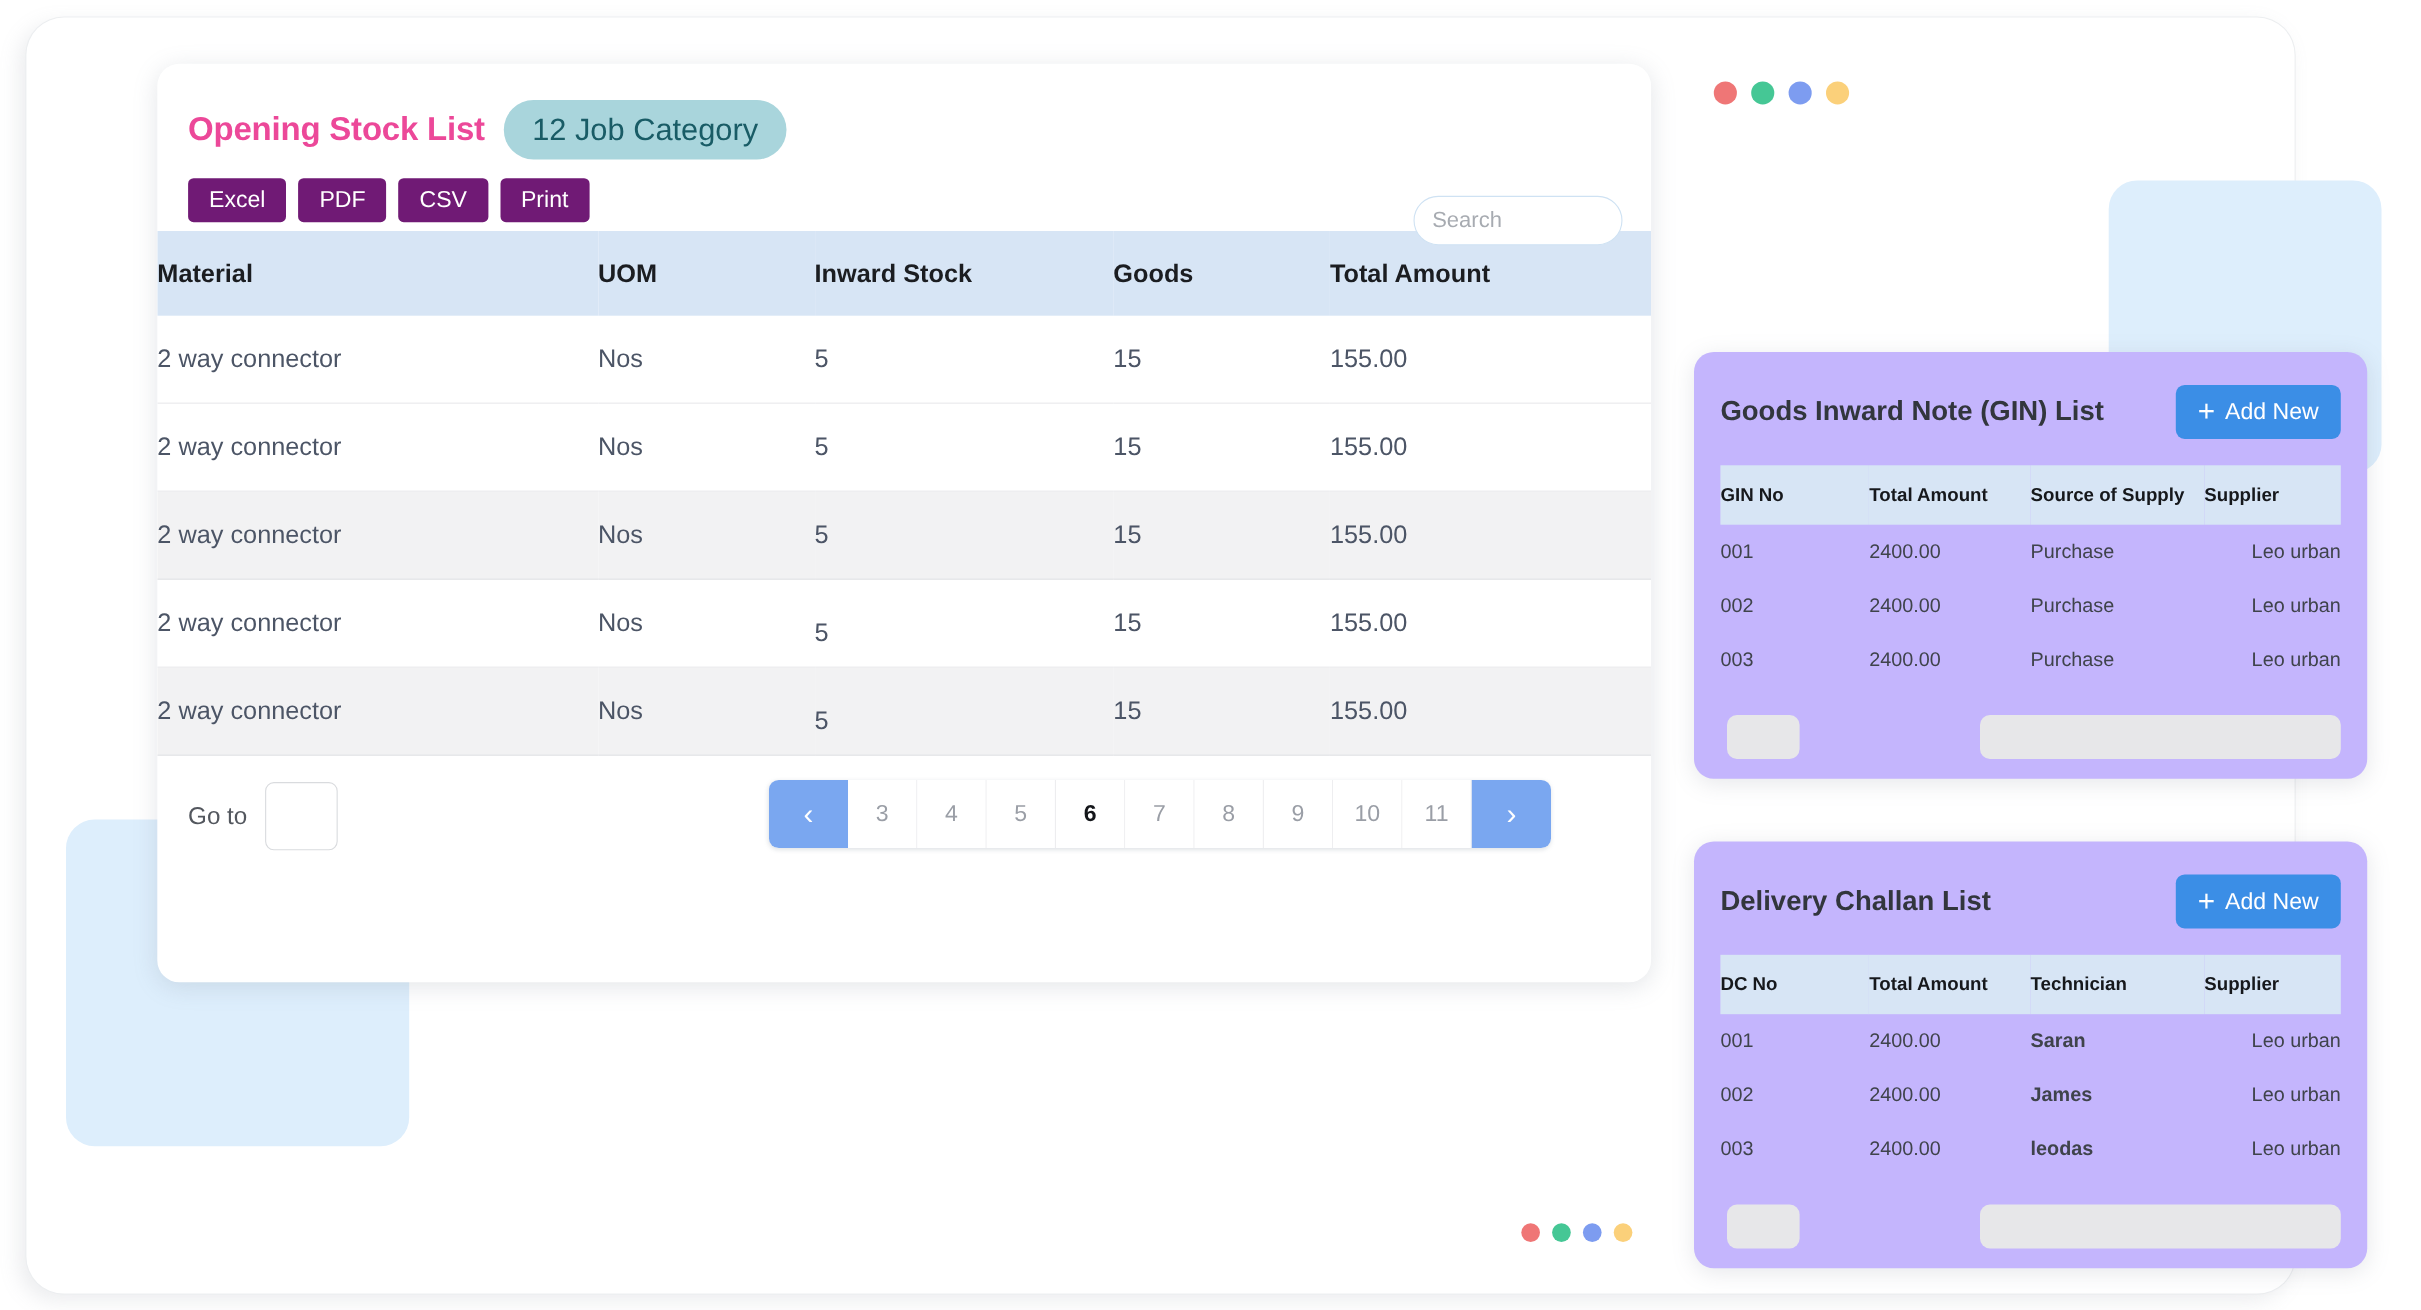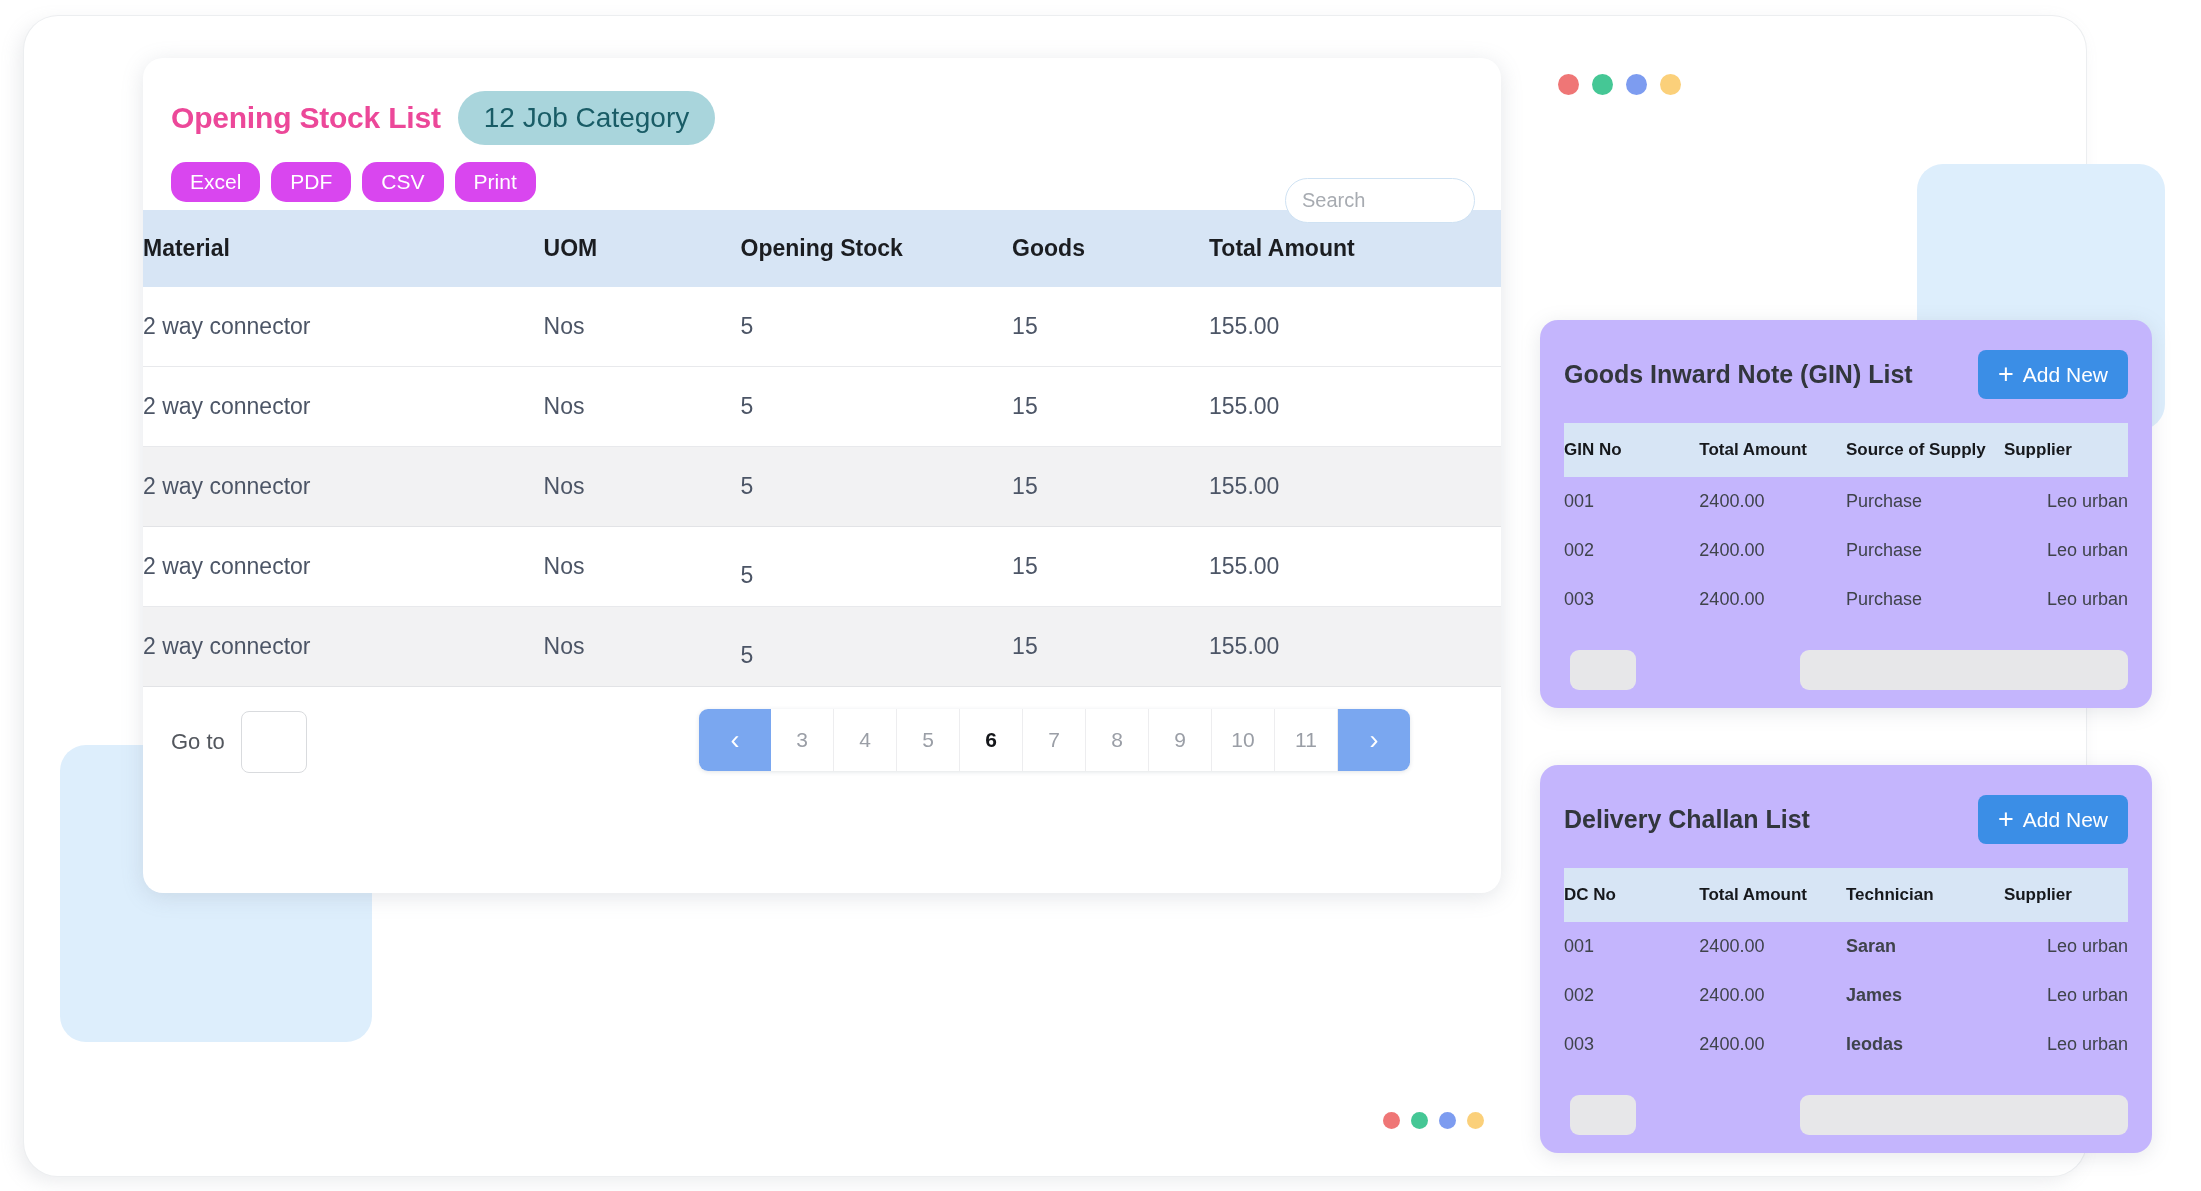--- a/index.html
+++ b/index.html
@@ -77,25 +77,25 @@
     background: #a9d5dc;
     color: #195c66;
     font-size: 28px;
     padding: 11px 26px;
     border-radius: 30px;
     white-space: nowrap;
   }
 
   .export-row { display: flex; gap: 11px; margin-top: 17px; }
   .export-btn {
-    background: #d946ef;
+    background: #701a75;
     color: #ffffff;
     font-size: 21px;
     border: none;
-    border-radius: 15px;
+    border-radius: 5px;
     padding: 8px 19px;
     cursor: pointer;
     font-family: "Liberation Sans", sans-serif;
   }
 
   .search-wrap {
     position: absolute;
     right: 26px;
     top: 120px;
     width: 190px;
@@ -301,21 +301,21 @@
         <input class="search-input" type="text" placeholder="Search" style="">
 
       </div>
     </div>
 
     <table class="stock-table">
       <thead>
         <tr>
           <th class="c-material">Material</th>
           <th class="c-uom">UOM</th>
-          <th class="c-stock">Opening Stock</th>
+          <th class="c-stock">Inward Stock</th>
           <th class="c-rate">Goods</th>
           <th class="c-total">Total Amount</th>
         </tr>
       </thead>
       <tbody>
         <tr>
           <td class="c-material">2 way connector</td>
           <td class="c-uom">Nos</td>
           <td class="c-stock">5</td>
           <td class="c-rate">15</td>

